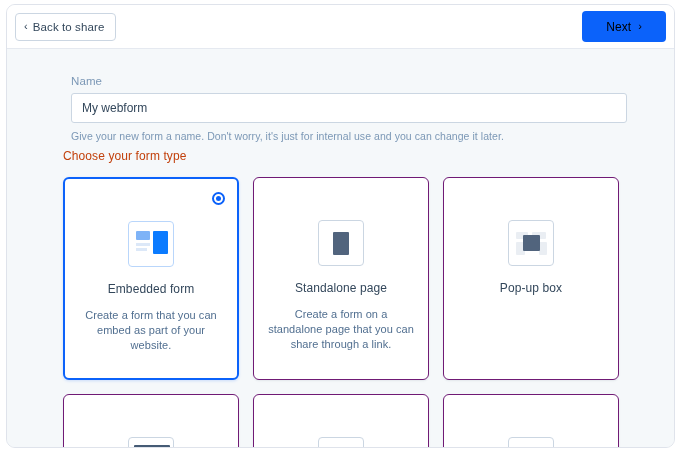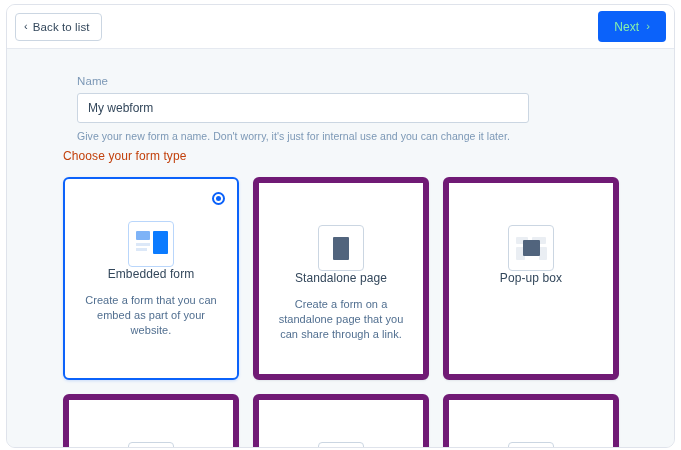--- a/index.html
+++ b/index.html
@@ -59,28 +59,28 @@
     font-size: 11px;
     color: #33475b;
     line-height: 1;
     margin-top: -1px;
   }
   .next-btn {
     position: absolute;
     right: 8px;
     top: 6px;
     height: 31px;
-    padding: 0 16px;
+    padding: 0 24px;
     display: flex;
     align-items: center;
     gap: 7px;
     background: #0b62fa;
     border: none;
     border-radius: 4px;
-    color: #86efac;
+    color: #000000;
     font-size: 12px;
     letter-spacing: .1px;
     cursor: pointer;
     box-sizing: border-box;
   }
   .next-btn .chev {
     font-size: 11px;
     line-height: 1;
     margin-top: -1px;
   }
@@ -88,23 +88,23 @@
   
   .content {
     position: relative;
     height: calc(100% - 44px);
     background: #f5f8fa;
     overflow: hidden;
   }
 
   .field-wrap {
     position: absolute;
-    left: 70px;
+    left: 64px;
     top: 26px;
-    width: 452px;
+    width: 556px;
   }
   .field-label {
     font-size: 11.5px;
     color: #7c98b6;
     margin-bottom: 6px;
     letter-spacing: .1px;
   }
   .name-input {
     display: block;
     width: 100%;
@@ -142,21 +142,21 @@
     width: 558px;
     display: grid;
     grid-template-columns: repeat(3, 176px);
     column-gap: 14px;
     row-gap: 14px;
   }
   .card {
     position: relative;
     height: 203px;
     background: #ffffff;
-    border: 6px solid #701a75;
+    border: 1px solid #701a75;
     border-radius: 6px;
     box-shadow: 0 1px 2px rgba(65,85,111,.10);
     box-sizing: border-box;
     cursor: pointer;
     display: flex;
     flex-direction: column;
     align-items: center;
   }
   .card.selected {
     border: 2px solid #0b62fa;
@@ -247,20 +247,21 @@
     background: #51647d; border-radius: 1px;
   }
 
   
   .g-banner {
     position: absolute; left: 5px; top: 7px;
     width: 36px; height: 10px; background: #455b75; border-radius: 1px;
   }
 
   .card-title {
+    margin-top: 15px;
     font-size: 12px;
     color: #33475b;
     letter-spacing: .1px;
   }
   .card-desc {
     margin-top: 12px;
     padding: 0 14px;
     font-size: 11px;
     line-height: 15px;
     color: #516f90;
@@ -269,21 +270,21 @@
   }
 </style>
 </head>
 <body>
 
 <div class="window">
 
   <div class="topbar">
     <button class="back-btn">
       <span class="chev">‹</span>
-      <span>Back to list</span>
+      <span>Back to share</span>
     </button>
     <button class="next-btn">
       <span>Next</span>
       <span class="chev">›</span>
     </button>
   </div>
 
   <div class="content">
 
     <div class="field-wrap">

